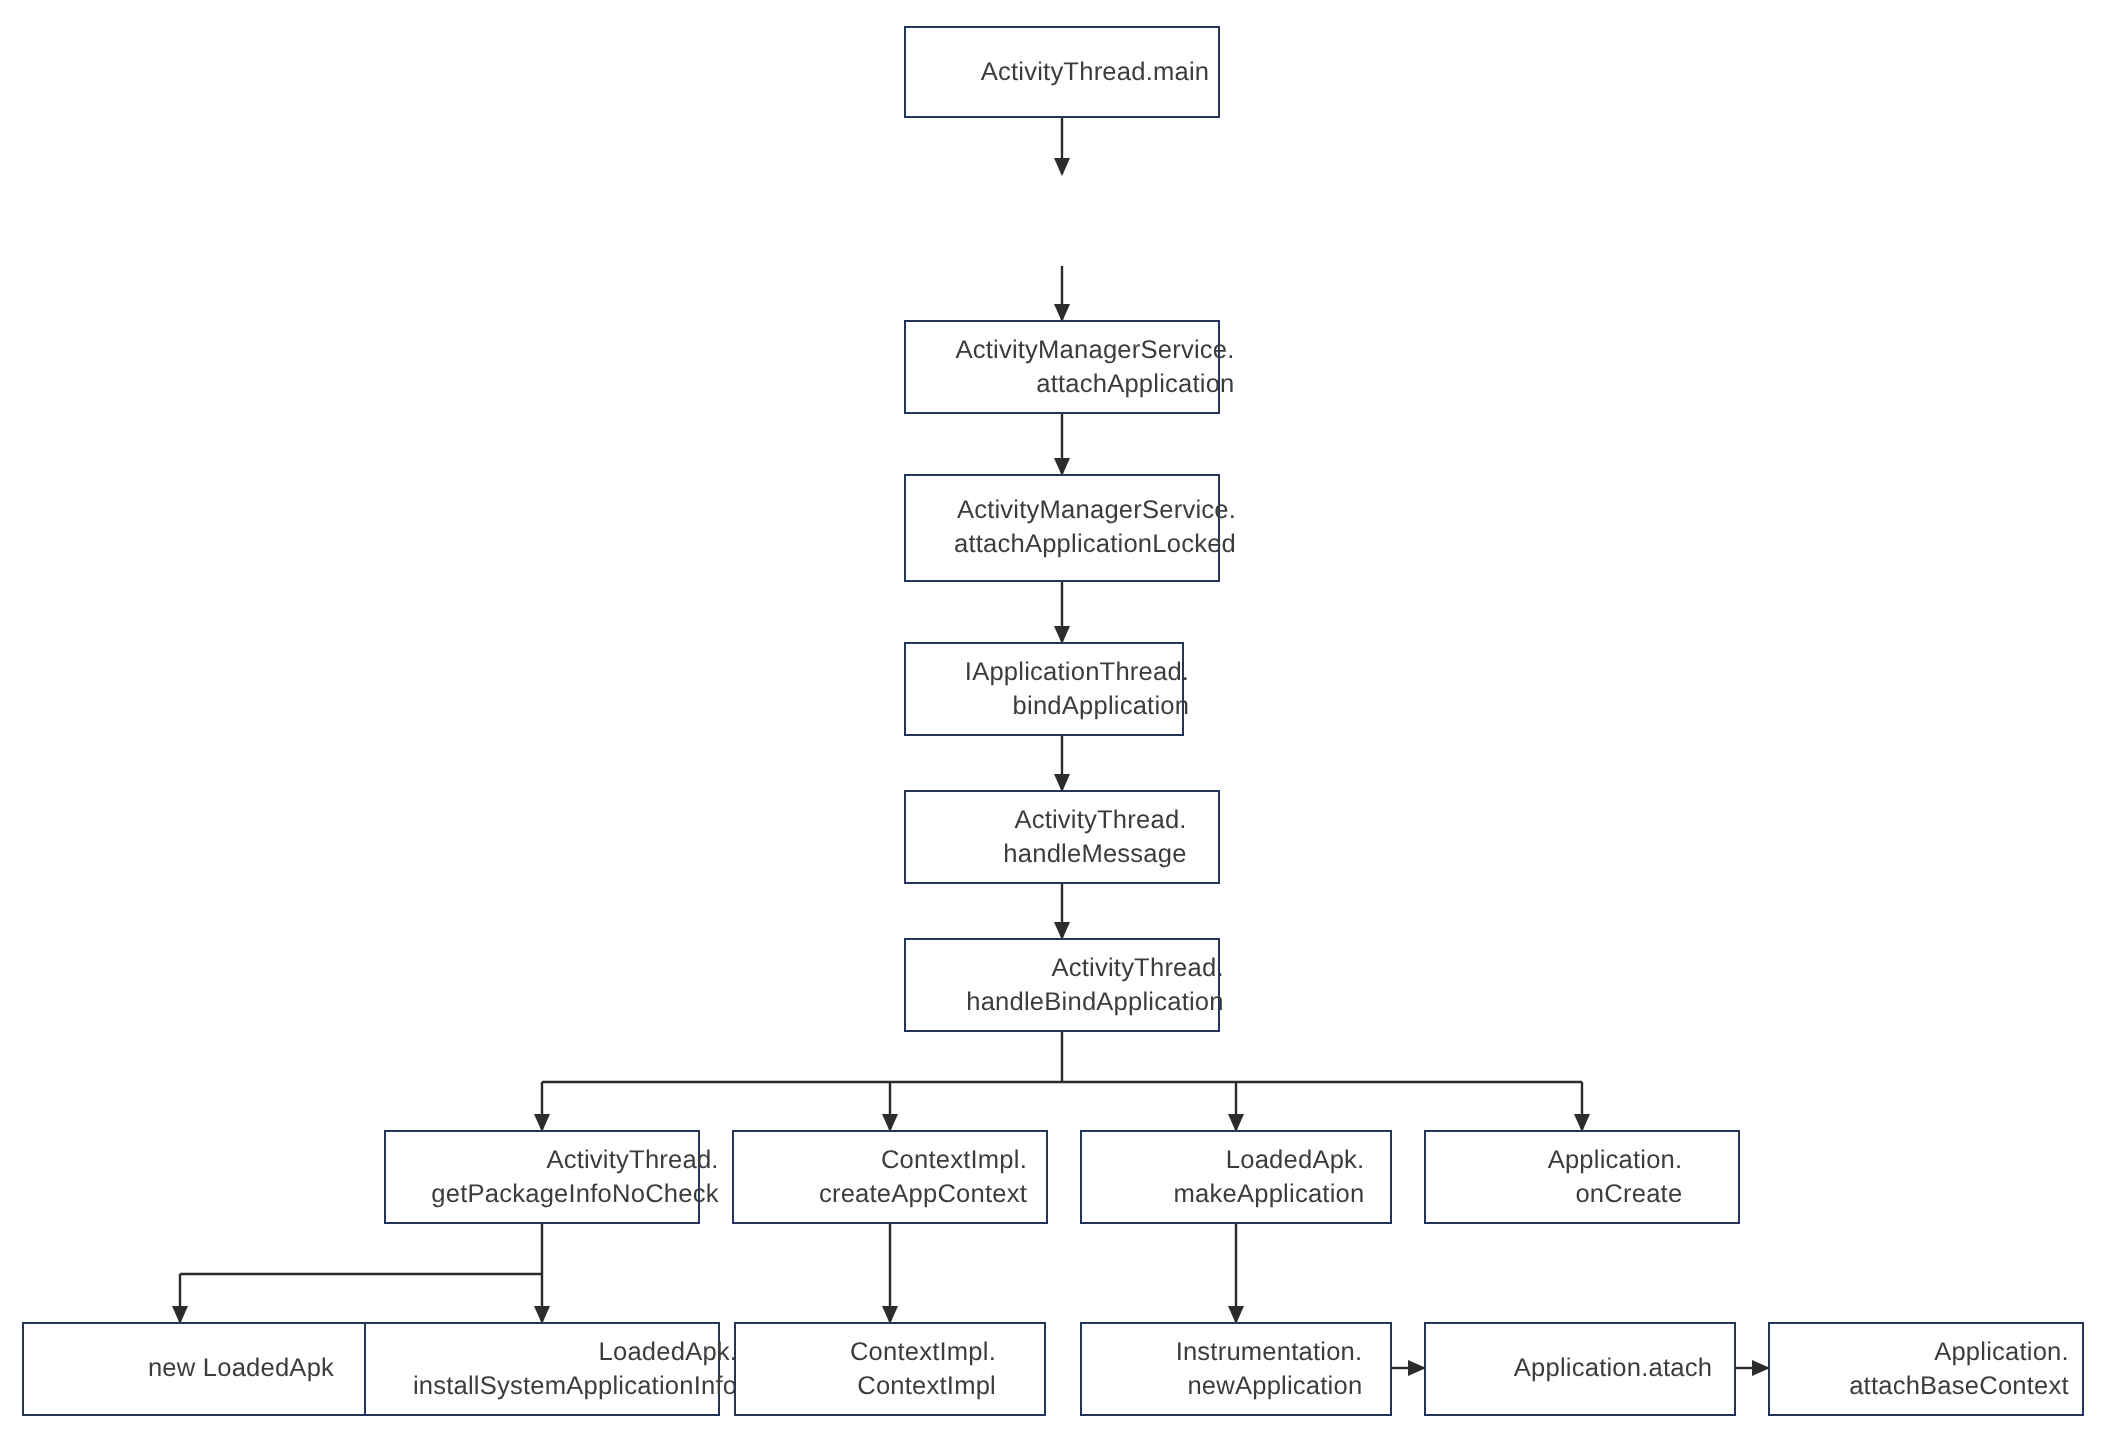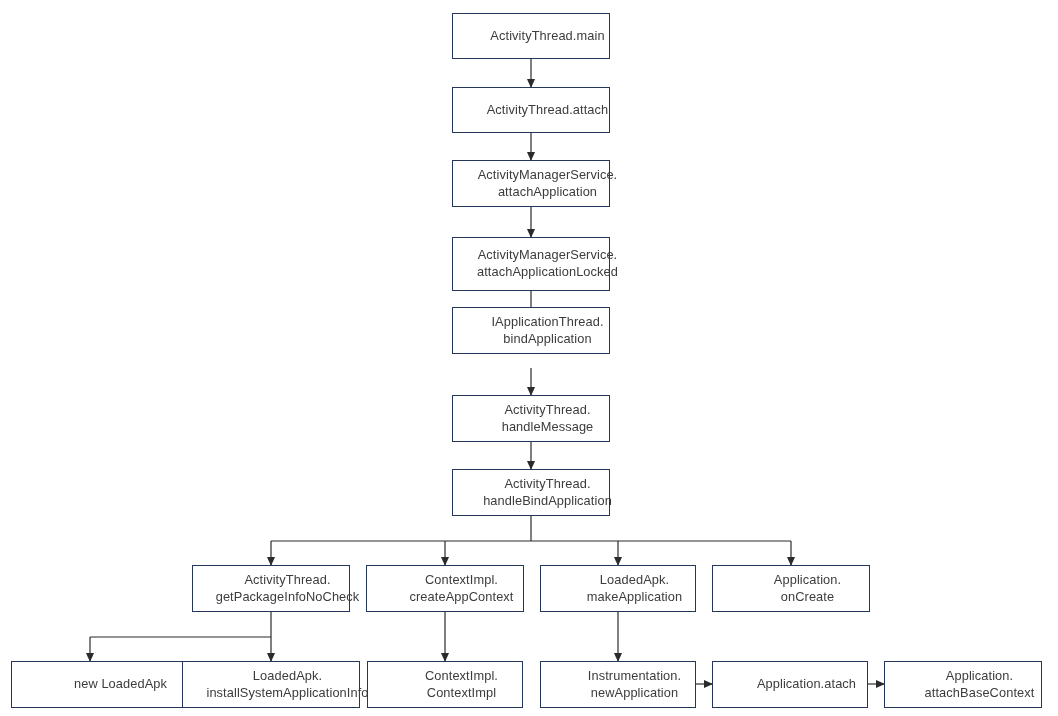--- a/index.html
+++ b/index.html
@@ -29,21 +29,21 @@
     stroke-width: 1.2;
   }
   .node {
     position: absolute;
     box-sizing: border-box;
     border: 1.5px solid var(--border-color, #24365a);
     background: #ffffff;
     display: flex;
     align-items: center;
     justify-content: center;
-    text-align: center;
+    text-align: right;
     white-space: pre-line;
     font-size: 12.8px;
     line-height: 1.32;
     color: var(--text-color, #3c3c3c);
     letter-spacing: 0.1px;
     padding-left: 33px;
   }
 </style>
 </head>
 <body>
@@ -72,26 +72,25 @@
       <polyline points="90,637 271,637" class="edge"></polyline>
       <polyline points="90,637 90,661" class="edge" marker-end="url(#arrow-head)"></polyline>
       <polyline points="271,637 271,661" class="edge" marker-end="url(#arrow-head)"></polyline>
       <polyline points="445,612 445,661" class="edge" marker-end="url(#arrow-head)"></polyline>
       <polyline points="618,612 618,661" class="edge" marker-end="url(#arrow-head)"></polyline>
       <polyline points="696,684 712,684" class="edge" marker-end="url(#arrow-head)"></polyline>
       <polyline points="868,684 884,684" class="edge" marker-end="url(#arrow-head)"></polyline>
     </svg>
 
   <div class="node" style="left:452px; top:13px;  width:158px; height:46px">ActivityThread.main</div>
-  <div class="node" style="left:452px; top:87px;  width:158px; height:46px">ActivityThread.attach</div>
   <div class="node" style="left:452px; top:160px; width:158px; height:47px">ActivityManagerService.
 attachApplication</div>
   <div class="node" style="left:452px; top:237px; width:158px; height:54px">ActivityManagerService.
 attachApplicationLocked</div>
-  <div class="node" style="left:452px; top:307px; width:158px; height:47px">IApplicationThread.
+  <div class="node" style="left:452px; top:321px; width:140px; height:47px">IApplicationThread.
 bindApplication</div>
   <div class="node" style="left:452px; top:395px; width:158px; height:47px">ActivityThread.
 handleMessage</div>
   <div class="node" style="left:452px; top:469px; width:158px; height:47px">ActivityThread.
 handleBindApplication</div>
 
   <div class="node" style="left:192px; top:565px; width:158px; height:47px">ActivityThread.
 getPackageInfoNoCheck</div>
   <div class="node" style="left:366px; top:565px; width:158px; height:47px">ContextImpl.
 createAppContext</div>

